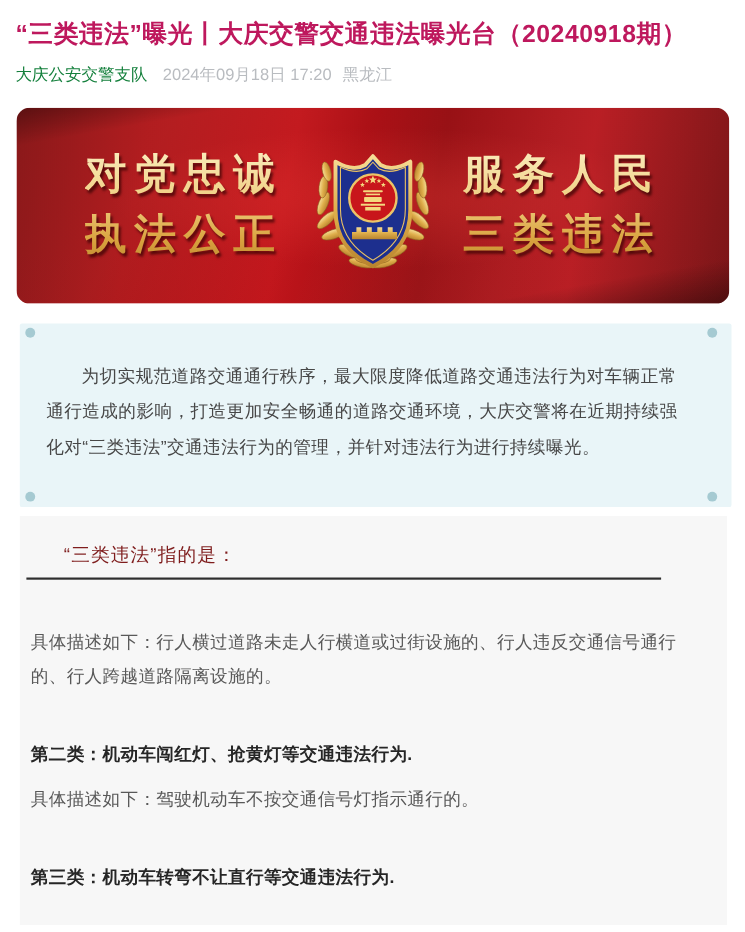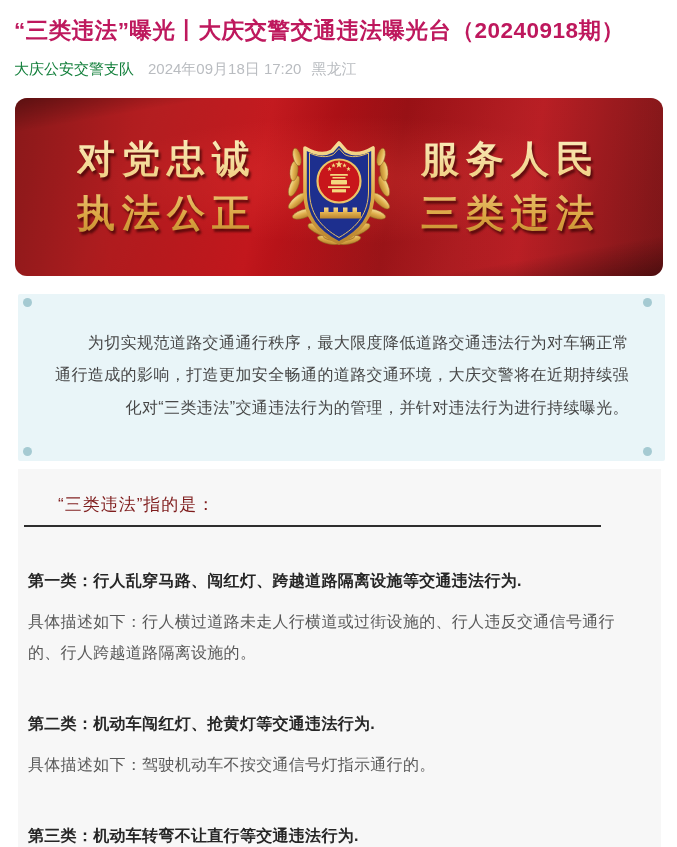--- a/index.html
+++ b/index.html
@@ -45,21 +45,20 @@
     filter:drop-shadow(2px 3px 1px rgba(45,0,0,.65));
     white-space:nowrap;
   }
   .badge-wrap{position:relative;z-index:2;flex:0 0 auto;margin-top:4px;}
 
   
   .intro-box{
     margin:18px 12px 0 18px;width:647px;box-sizing:border-box;
     background:#e9f5f8;border-radius:2px;position:relative;
     padding:33px 36px 36px 24px;
-    text-align:right;
   }
   .corner-dot{position:absolute;width:9px;height:9px;border-radius:50%;background:#a5cad2;}
   .dot-tl{left:5px;top:4px;}
   .dot-tr{right:13px;top:4px;}
   .dot-bl{left:5px;bottom:5px;}
   .dot-br{right:13px;bottom:5px;}
   .intro-text{
     margin:0;font-size:16px;line-height:2.05;color:#474747;
     text-indent:2em;letter-spacing:.4px;
   }
@@ -165,21 +164,20 @@
     <span class="corner-dot dot-bl"></span>
     <span class="corner-dot dot-br"></span>
     <p class="intro-text">为切实规范道路交通通行秩序，最大限度降低道路交通违法行为对车辆正常通行造成的影响，打造更加安全畅通的道路交通环境，大庆交警将在近期持续强化对“三类违法”交通违法行为的管理，并针对违法行为进行持续曝光。</p>
   </div>
 
   <div class="gray-block">
     <h2 class="section-heading">“三类违法”指的是：</h2>
     <div class="heading-rule"></div>
 
     <div class="law-item first">
-      <p class="law-title">第一类：行人乱穿马路、闯红灯、跨越道路隔离设施等交通违法行为.</p>
       <p class="law-desc">具体描述如下：行人横过道路未走人行横道或过街设施的、行人违反交通信号通行的、行人跨越道路隔离设施的。</p>
     </div>
 
     <div class="law-item">
       <p class="law-title">第二类：机动车闯红灯、抢黄灯等交通违法行为.</p>
       <p class="law-desc">具体描述如下：驾驶机动车不按交通信号灯指示通行的。</p>
     </div>
 
     <div class="law-item">
       <p class="law-title">第三类：机动车转弯不让直行等交通违法行为.</p>

